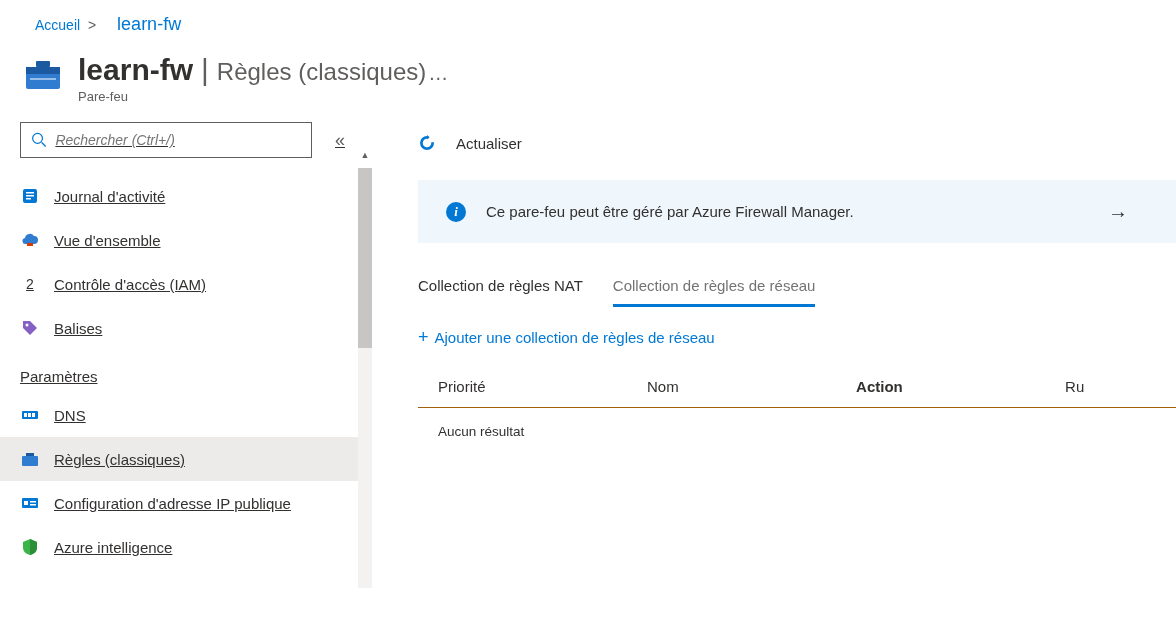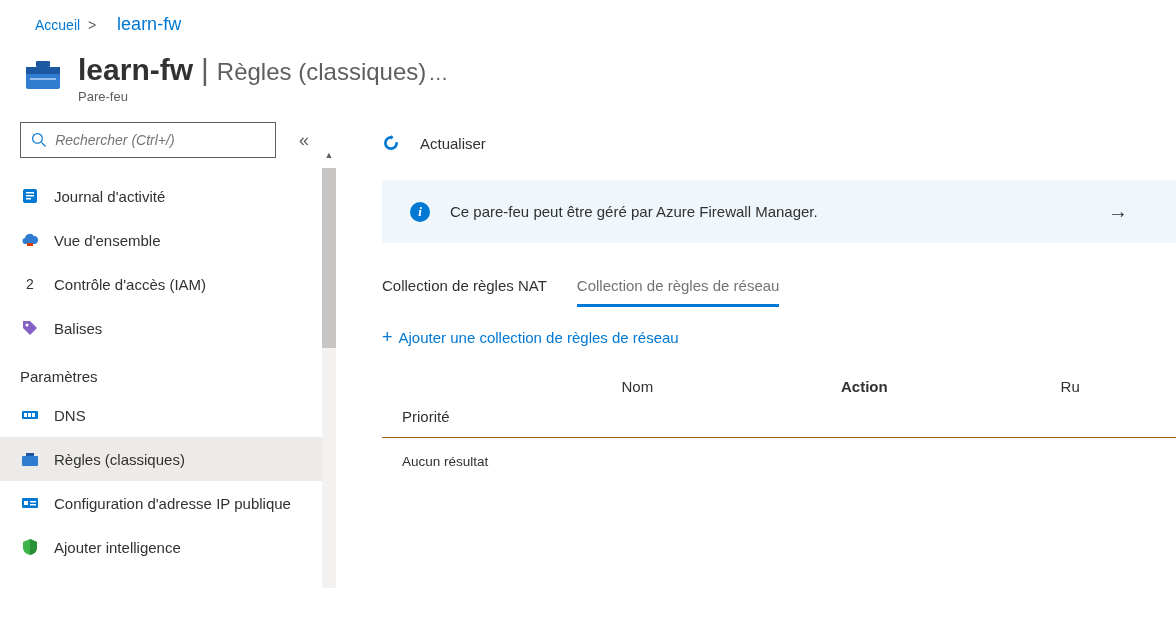--- a/index.html
+++ b/index.html
@@ -15,21 +15,21 @@
     .header-text { display: flex; flex-direction: column; }
     .header-title-row { display: flex; align-items: baseline; }
     .header-title { font-size: 30px; font-weight: 600; color: #323130; }
     .header-pipe { font-size: 30px; font-weight: 300; color: #605e5c; margin: 0 8px; }
     .header-subtitle { font-size: 24px; color: #605e5c; font-weight: 400; }
     .header-more { font-size: 20px; color: #605e5c; margin-left: 2px; }
     .header-type { font-size: 13px; color: #605e5c; margin-top: 2px; }
 
     .body { display: flex; height: calc(100% - 130px); }
 
-    .sidebar { width: 336px; display: flex; flex-direction: column; position: relative; }
+    .sidebar { width: 372px; display: flex; flex-direction: column; position: relative; text-decoration: underline; }
     .search-row { display: flex; align-items: center; padding: 6px 18px 6px 20px; margin-bottom: 10px; }
     .search-box { flex: 1; display: flex; align-items: center; border: 1px solid #605e5c; height: 36px; padding: 0 10px; }
     .search-box svg { width: 18px; height: 18px; margin-right: 8px; }
     .search-box input { border: none; outline: none; font-size: 14px; color: #605e5c; font-style: italic; width: 100%; }
     .collapse-btn { width: 28px; height: 28px; display: flex; align-items: center; justify-content: center; margin-left: 14px; cursor: pointer; color: #605e5c; font-size: 18px; }
 
     .nav { flex: 1; overflow-y: auto; }
     .nav::-webkit-scrollbar { width: 14px; }
     .nav::-webkit-scrollbar-track { background: #f3f2f1; }
     .nav::-webkit-scrollbar-thumb { background: #c8c6c4; }
@@ -53,21 +53,21 @@
     .info-banner .arrow { font-size: 20px; color: #323130; margin-right: 20px; cursor: pointer; }
 
     .tabs { display: flex; gap: 30px; margin-bottom: 20px; white-space: nowrap; }
     .tab { font-size: 15px; color: #323130; cursor: pointer; padding: 0 0 10px; }
     .tab.active { color: #737373; border-bottom: 3px solid #0078d4; }
 
     .add-link { display: flex; align-items: center; gap: 6px; color: #0078d4; font-size: 15px; cursor: pointer; margin-bottom: 30px; }
     .add-link .plus { font-size: 18px; }
 
     .table-header { display: flex; font-size: 15px; color: #323130; padding: 0 20px 12px; }
-    .th-priority { width: 230px; margin-top: 30px; }
+    .th-priority { width: 230px; }
     .th-name { width: 230px; }
     .th-action { width: 230px; font-weight: 600; }
     .th-rules { width: 100px; font-weight: 400; }
     .table-body { border-top: 1px solid #a16207; padding: 16px 20px; font-size: 13.5px; color: #323130; }
   </style>
 </head>
 <body>
 
 <div class="breadcrumb">
   <a href="#">Accueil</a>
@@ -176,21 +176,21 @@
           </span>
         <span>Configuration d'adresse IP publique</span>
       </div>
       <div class="nav-item">
         <span class="icon">
             <svg viewBox="0 0 20 20">
               <path d="M10 2l7 3v5c0 5-3 7-7 8-4-1-7-3-7-8V5l7-3z" fill="#3bb44a"></path>
               <path d="M10 2l7 3v5c0 5-3 7-7 8V2z" fill="#2a8f37"></path>
             </svg>
           </span>
-        <span>Ajouter intelligence</span>
+        <span>Azure intelligence</span>
       </div>
     </div>
 
     <div class="nav-scrollbar-visual">
       <div class="nav-scrollbar-arrow">▲</div>
       <div class="nav-scrollbar-thumb"></div>
     </div>
   </div>
 
   <div class="main">

